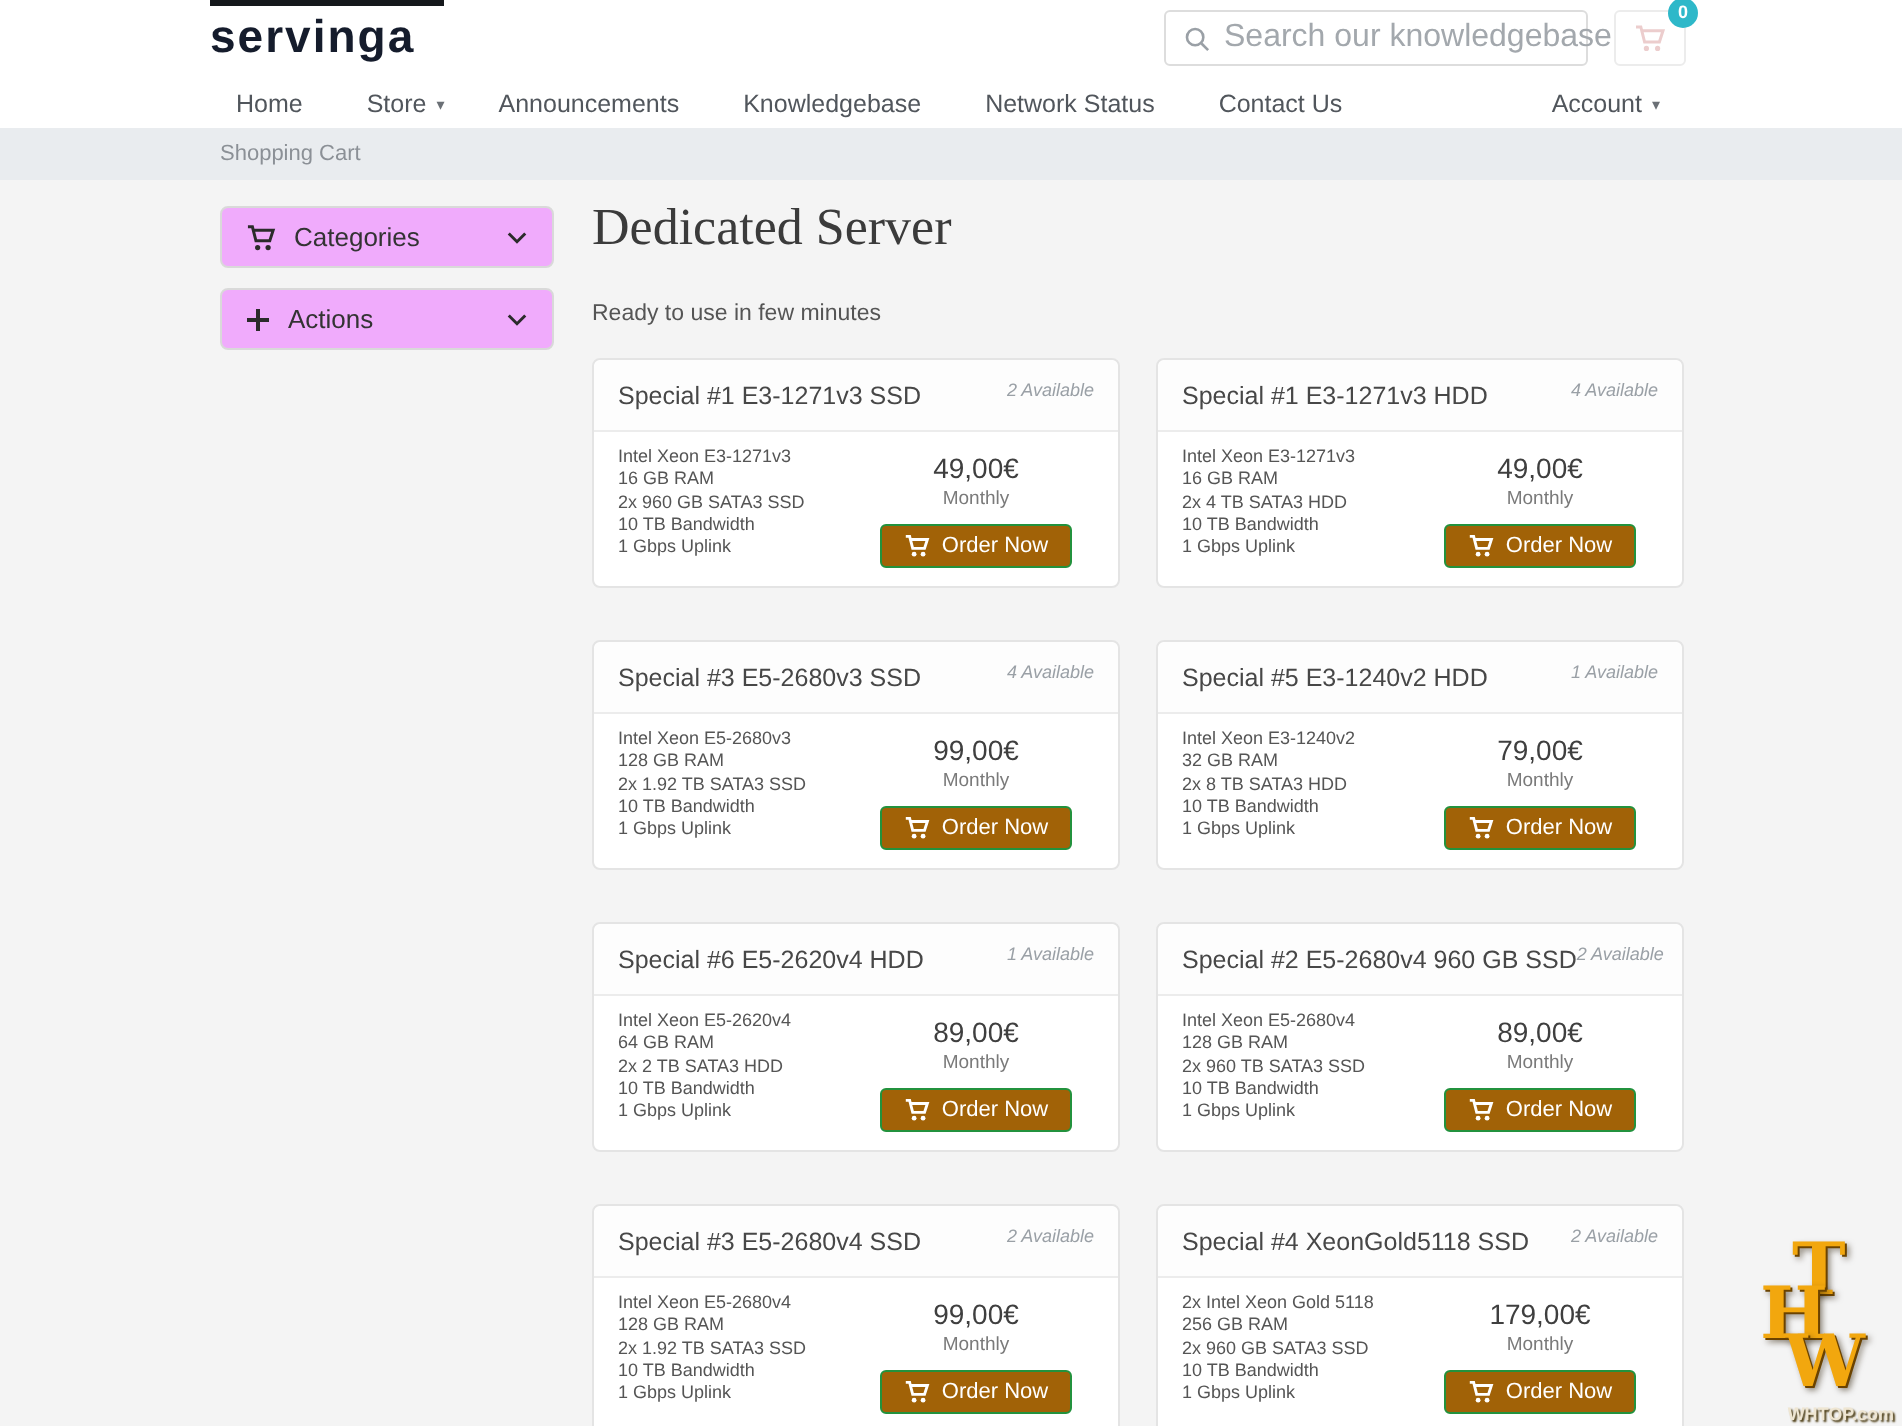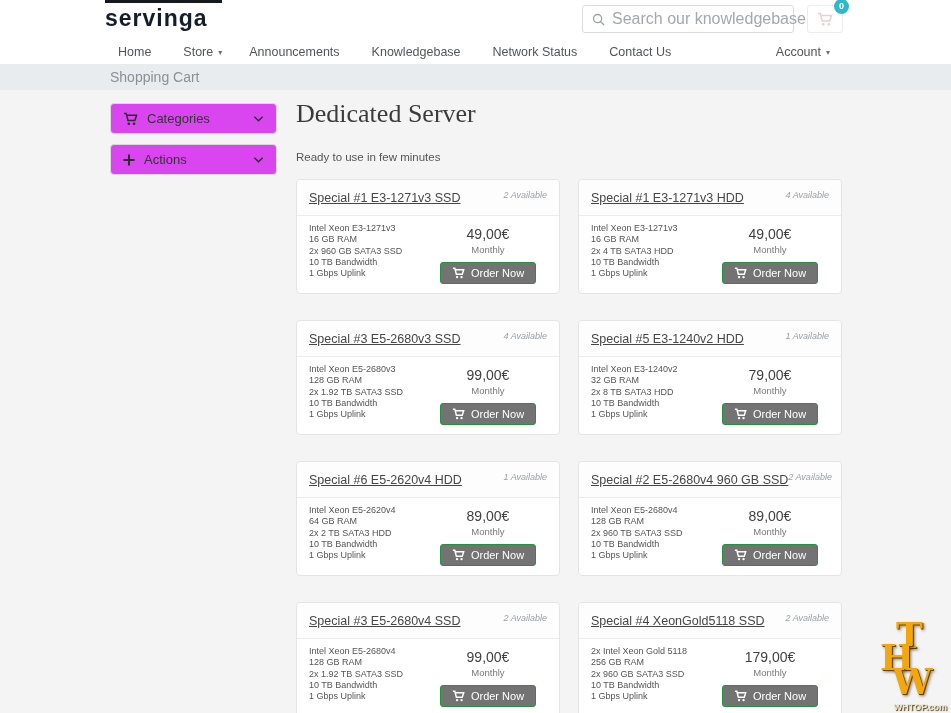--- a/index.html
+++ b/index.html
@@ -18,43 +18,43 @@
   .cart-badge { position:absolute; top:-7px; right:-7px; width:15px; height:15px; border-radius:50%; background:#2eb8c9; color:#fff; font-size:9px; line-height:15px; text-align:center; font-weight:bold; }
 
   
   .mainnav { position:absolute; top:40px; left:0; width:951px; height:24px; background:#fff;padding-left:32px; }
   .nav-list { position:absolute; left:118px; top:0; display:flex; gap:27px; list-style:none; height:24px; align-items:center; }
   .nav-item { font-size:12.5px; color:#51565c; cursor:pointer; display:flex; align-items:center; gap:5px; white-space:nowrap; }
   .caret { font-size:8px; color:#6b7076; }
   .account { position:absolute; right:121px; top:0; height:24px; display:flex; align-items:center; gap:5px; font-size:12.5px; color:#51565c; cursor:pointer; }
 
   
-  .breadcrumb { position:absolute; top:64px; left:0; width:951px; height:26px; background:#e9ecef; line-height:26px; padding-left:110px; font-size:14px; color:#8b9096; }
+  .breadcrumb { position:absolute; top:64px; left:0; width:951px; height:26px; background:#e9ecef; line-height:26px; padding-left:110px; font-size:11px; color:#8b9096; }
 
   
   .sidebar { position:absolute; left:110px; top:103px; width:167px; }
-  .side-panel { height:31px; background:#d946ef; border:1px solid #d9d9d9; border-radius:4px; display:flex; align-items:center; padding:0 12px; gap:9px; margin-bottom:10px; font-size:13px; color:#333; cursor:pointer; }
+  .side-panel { height:31px; background:#f0abfc; border:1px solid #d9d9d9; border-radius:4px; display:flex; align-items:center; padding:0 12px; gap:9px; margin-bottom:10px; font-size:13px; color:#333; cursor:pointer; }
   .side-panel .chev { margin-left:auto; display:flex; }
 
   
   .content { position:absolute; left:296px; top:96px; width:546px; }
   h1.page-title { font-size:26px; font-weight:400; color:#3b3b3b; line-height:36px;font-family:Liberation Serif, serif; }
   .page-subtitle { font-size:11.5px; color:#555; margin-top:19px; }
   .cards { margin-top:16px; display:grid; grid-template-columns:264px 264px; column-gap:18px; row-gap:26px; }
 
   .card { background:#fff; border:1px solid #e4e4e4; border-radius:4px; }
   .card-header { display:flex; justify-content:space-between; align-items:flex-start; padding:9px 12px 8px 12px; background:#fdfdfd; border-bottom:1px solid #ececec; border-radius:4px 4px 0 0; }
-  .card-title { font-size:12.5px; color:#474747; white-space:nowrap; line-height:18px;text-decoration:underline; }
+  .card-title { font-size:12.5px; color:#474747; white-space:nowrap; line-height:18px; }
   .card-avail { font-size:9px; font-style:italic; color:#9aa0a6; margin-top:1px; white-space:nowrap; }
   .card-body { display:flex; padding:7px 12px 9px 12px; min-height:67px; }
   .specs { flex:1; list-style:none; font-size:9px; color:#555; line-height:11.3px; }
   .price-col { width:118px; text-align:center; padding-top:3px; }
   .price { font-size:14px; color:#3f3f3f; }
   .period { font-size:9.5px; color:#7a7a7a; margin-top:2px; }
-  .order-btn { margin-top:7px; background:#737373; border:1px solid #23923d; border-radius:3px; color:#fff; font-size:11px; font-family:"Liberation Sans", sans-serif; padding:4px 11px; display:inline-flex; align-items:center; gap:6px; cursor:pointer; }
+  .order-btn { margin-top:7px; background:#a16207; border:1px solid #23923d; border-radius:3px; color:#fff; font-size:11px; font-family:"Liberation Sans", sans-serif; padding:4px 11px; display:inline-flex; align-items:center; gap:6px; cursor:pointer; }
 
   
   .watermark { position:absolute; right:1px; bottom:0; width:80px; height:94px; pointer-events:none; }
   .wm-letter { position:absolute; font-family:"DejaVu Serif", serif; font-weight:bold; font-size:36px; color:#f2a70e; text-shadow:1px 1px 0 #6b4300, 2px 2px 3px rgba(40,25,0,.55); line-height:1; }
   .wm-t { top:-2px; left:26px; }
   .wm-h { top:20px; left:10px; }
   .wm-w { top:44px; left:22px; }
   .wm-text { position:absolute; bottom:1px; right:3px; font-size:9px; font-weight:bold; color:#efe6d2; text-shadow:1px 1px 1px #4a3a10; }
 
   svg { display:block; }

